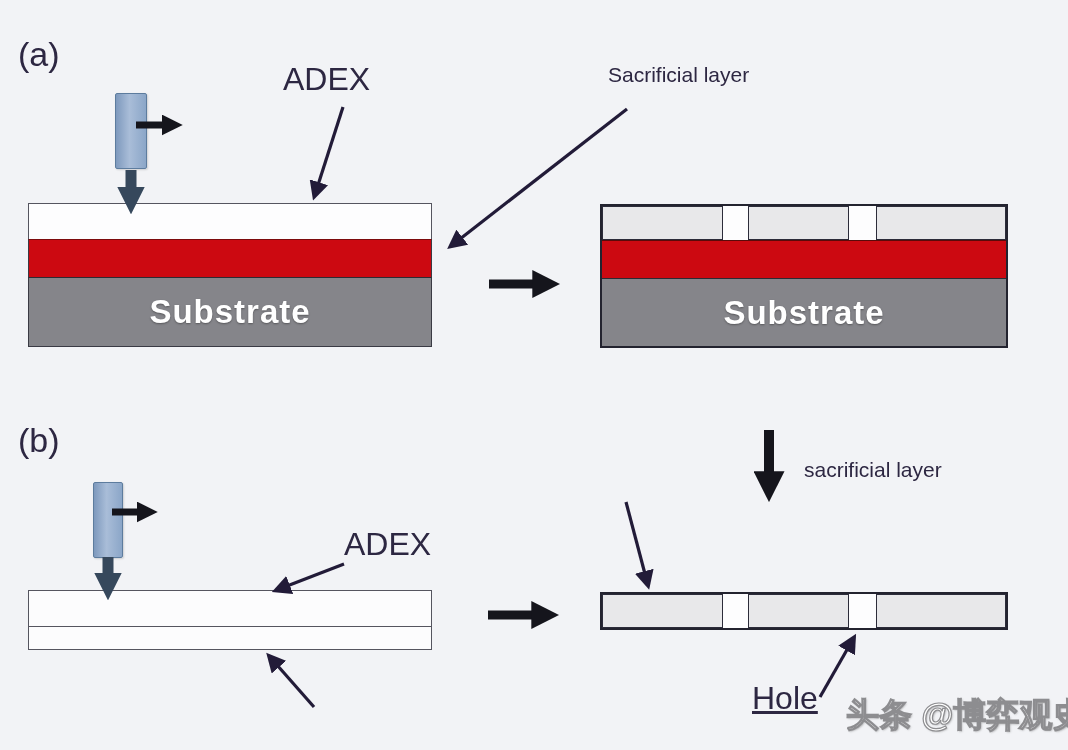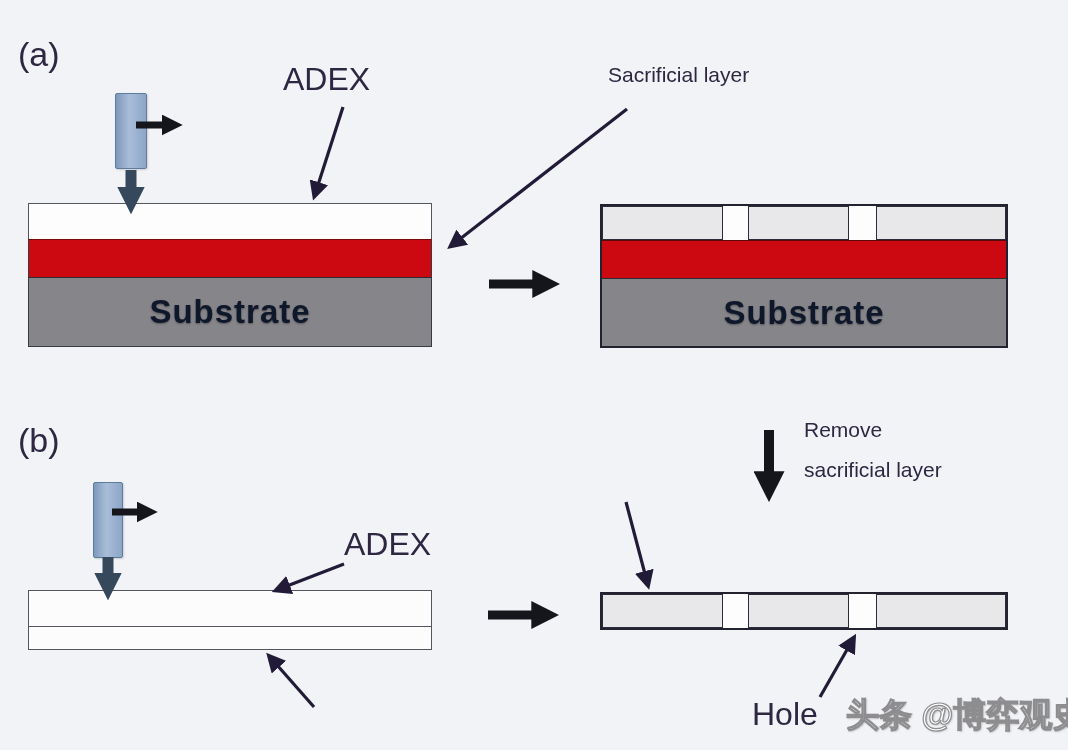--- a/index.html
+++ b/index.html
@@ -19,21 +19,21 @@
   .panel-letter{font-size:34px;}
   .ann{font-size:21px;}
   .adex{font-size:32px;}
   
   .stack{position:absolute;box-sizing:border-box;}
   .layer{box-sizing:border-box;position:relative;display:flex;align-items:center;justify-content:center;}
   .layer-adex-a{height:37px;background:#fdfdfe;border:1.5px solid #55555f;}
   .layer-red{height:38px;background:#cc0911;border-left:1.5px solid #3a3a44;border-right:1.5px solid #3a3a44;border-top:1px solid #7c0a0c;margin-top:-1px;}
   .layer-sub{height:70px;background:#85858a;border:1.5px solid #3a3a44;border-top:1.5px solid #2c2c34;}
   .sub-text{
-    color:#0f172a;font-weight:bold;font-size:33px;letter-spacing:1px;
+    color:#ffffff;font-weight:bold;font-size:33px;letter-spacing:1px;
     text-shadow:0 1px 2px rgba(0,0,0,.35);
   }
   .boxed{border:2px solid #23232f;background:#fdfdfe;}
   .strip{position:relative;height:34px;background:#fdfdfe;}
   .seg{position:absolute;top:0;height:34px;background:#e8e8ea;border:1.5px solid #2c2c3a;box-sizing:border-box;}
   .layer-red-r{height:38px;background:#cc0911;border-top:1px solid #5a0a0a;box-sizing:border-box;}
   .layer-sub-r{height:68px;background:#85858a;border-top:1.5px solid #2c2c34;box-sizing:border-box;display:flex;align-items:center;justify-content:center;}
   .layer-white-b1{height:37px;background:#fcfcfd;border:1.5px solid #55555f;}
   .layer-white-b2{height:24px;background:#fcfcfd;border:1.5px solid #55555f;margin-top:-1.5px;}
   
@@ -58,23 +58,22 @@
 <body>
 
 <div class="canvas">
 
   <div class="lbl panel-letter" style="left:18px;top:36px;">(a)</div>
   <div class="lbl panel-letter" style="left:18px;top:422px;">(b)</div>
 
   <div class="lbl adex" style="left:283px;top:62px;">ADEX</div>
   <div class="lbl ann" style="left:608px;top:64px;">Sacrificial layer</div>
   <div class="lbl adex" style="left:344px;top:527px;">ADEX</div>
-  <div class="lbl ann" style="left:804px;top:419px;">Remove</div>
   <div class="lbl ann" style="left:804px;top:459px;">sacrificial layer</div>
-  <div class="lbl adex" style="left:752px;top:697px;">Hole</div>
+  <div class="lbl adex" style="left:752px;top:681px;text-decoration:underline;">Hole</div>
 
   <div class="stack" style="left:28px;top:203px;width:404px;height:145px;">
     <div class="layer layer-adex-a"></div>
     <div class="layer layer-red"></div>
     <div class="layer layer-sub">
       <span class="sub-text">Substrate</span>
     </div>
   </div>
 
   <div class="stack boxed" style="left:600px;top:204px;width:408px;height:144px;">

